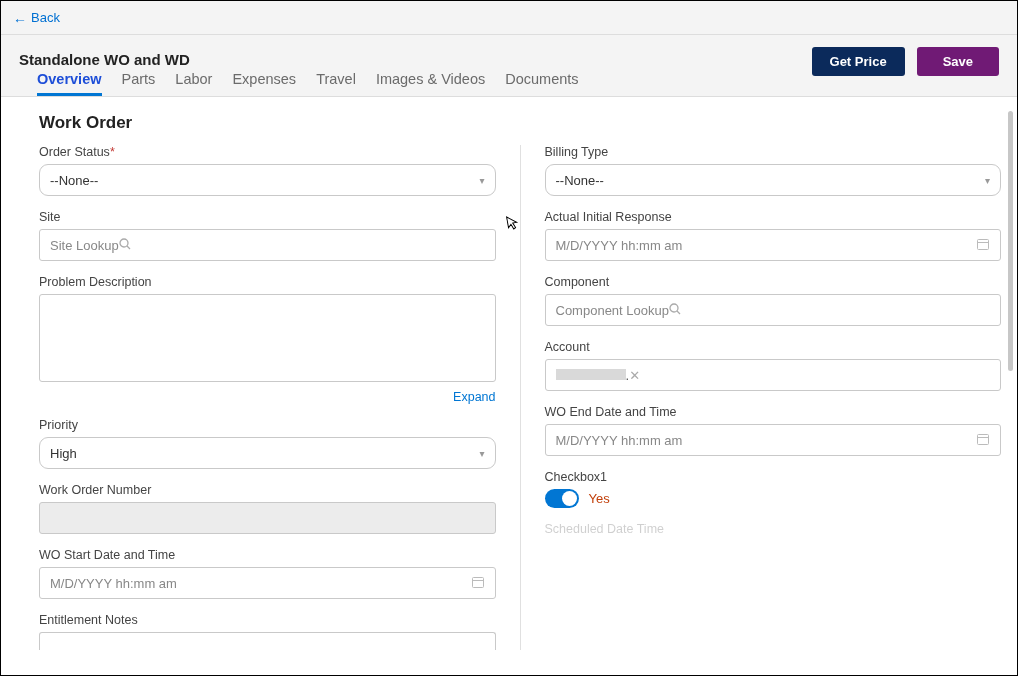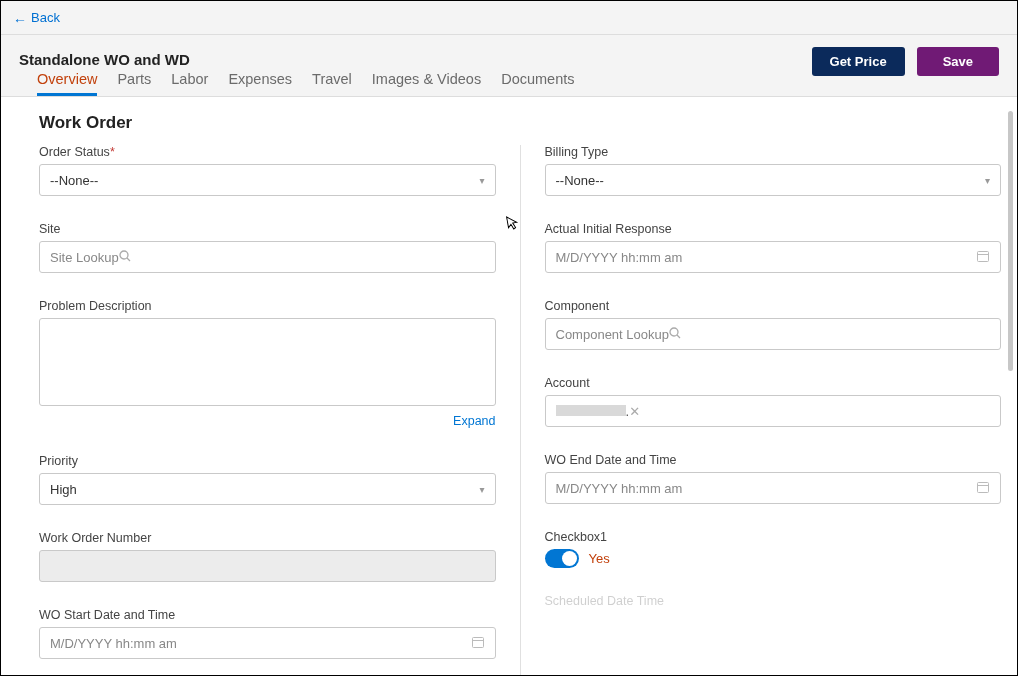--- a/index.html
+++ b/index.html
@@ -70,23 +70,23 @@
     display: flex;
     gap: 20px;
   }
   .tab {
     font-size: 14.5px;
     color: #6b6b6b;
     padding-bottom: 6px;
     cursor: pointer;
   }
   .tab.active {
-    color: #c2410c;
+    color: #1d4ed8;
     border-bottom: 3px solid #0176d3;
-    font-weight: 400;
+    font-weight: 700;
   }
   .content {
     height: calc(676px - 34px - 62px);
     overflow: hidden;
     position: relative;
   }
   .scrollbar {
     position: absolute;
     right: 4px;
     top: 14px;
@@ -107,21 +107,21 @@
   }
   .col {
     flex: 1;
   }
   .col-left { padding-right: 24px; }
   .col-right {
     padding-left: 24px;
     border-left: 1px solid #e0e0e0;
   }
   .field {
-    margin-bottom: 26px;
+    margin-bottom: 14px;
   }
   .field-label {
     font-size: 12.5px;
     color: #444;
     display: block;
     margin-bottom: 5px;
   }
   .req { color: #c23934; }
   .input, .select, .textarea, .lookup {
     width: 100%;
@@ -131,20 +131,21 @@
     color: #333;
     background: #fff;
     position: relative;
   }
   .select {
     height: 32px;
     padding: 0 10px;
     display: flex;
     align-items: center;
     justify-content: space-between;
+    border-radius: 9px;
   }
   .select .chevron {
     color: #999;
     font-size: 10px;
   }
   .lookup {
     height: 32px;
     padding: 0 10px;
     display: flex;
     align-items: center;

